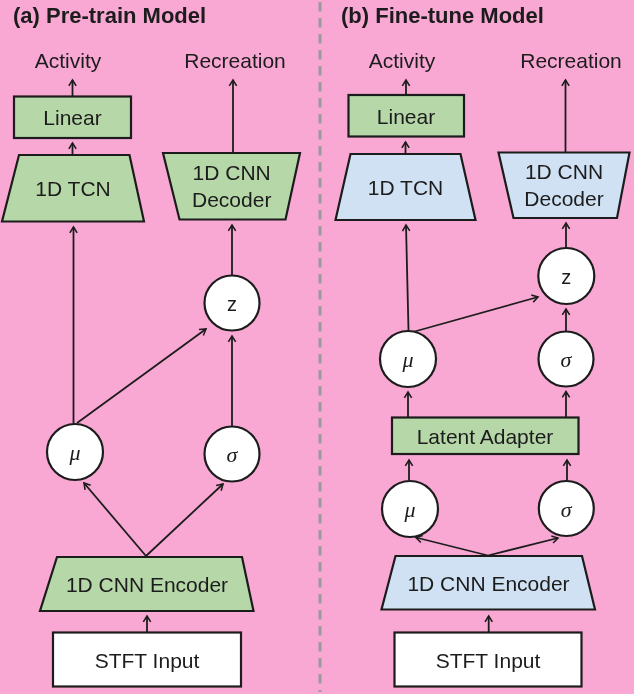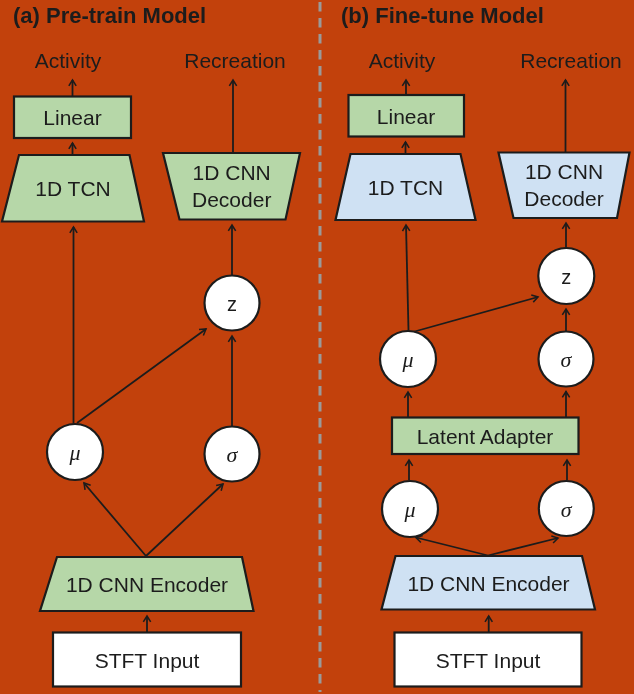--- a/index.html
+++ b/index.html
@@ -1,16 +1,16 @@
 <!DOCTYPE html>
 <html><head>
 <meta charset="utf-8">
 <style>
   html,body{margin:0;padding:0;background:#ffffff;}
-  .stage{position:relative;width:634px;height:694px;background:#c2410c;overflow:hidden;}
+  .stage{position:relative;width:634px;height:694px;background:#f9a8d4;overflow:hidden;}
   svg{display:block;}
   
   .edge{stroke:#1c1c1c;stroke-width:1.8;fill:none;}
   .shape{stroke:#1c1c1c;stroke-width:2.2;}
   .ah{stroke:#1c1c1c;stroke-width:1.7;fill:none;}
   .divider{stroke-width:3;stroke-dasharray:9.5 6.5;fill:none;}
   
   text{font-family:"Liberation Sans","DejaVu Sans",sans-serif;fill:#1c1c1c;
        dominant-baseline:central;}
   .title{font-size:22px;font-weight:bold;text-anchor:start;}

